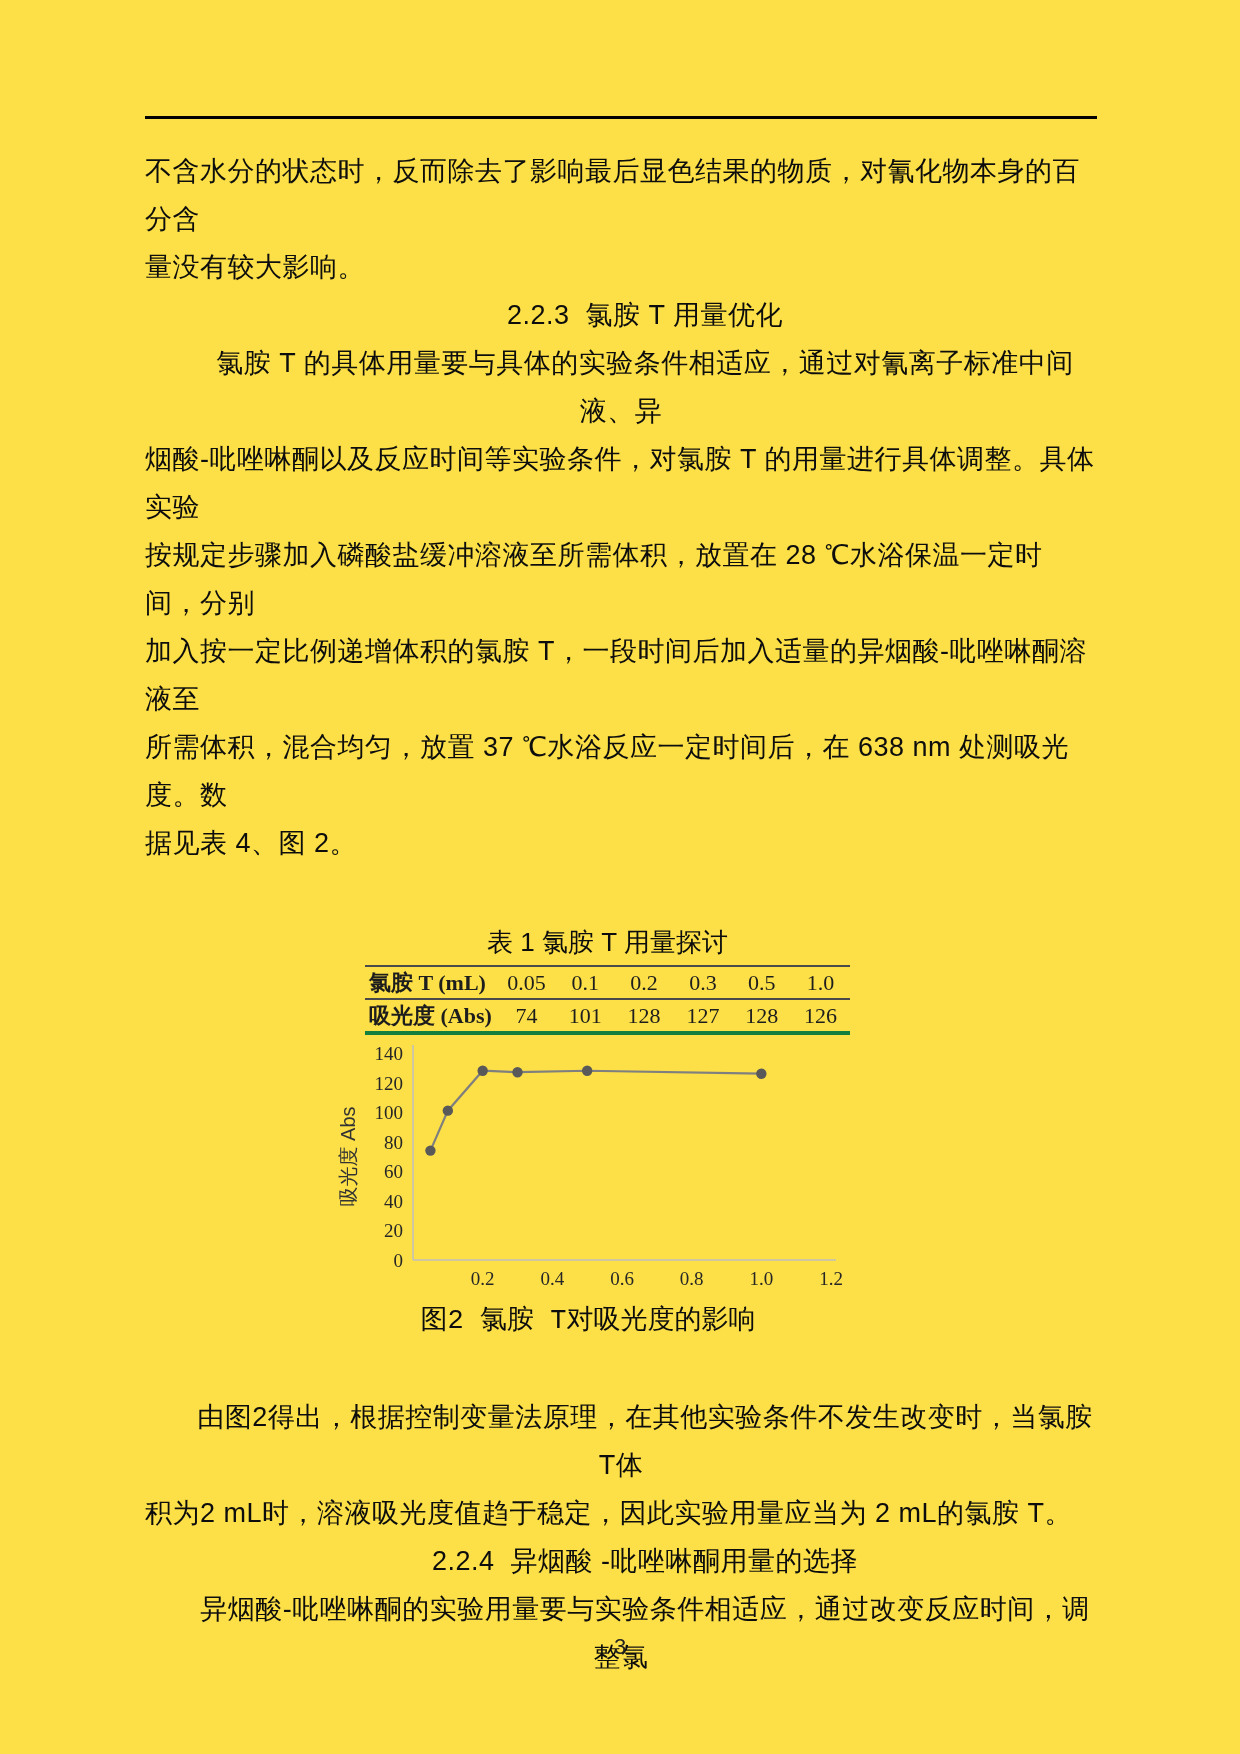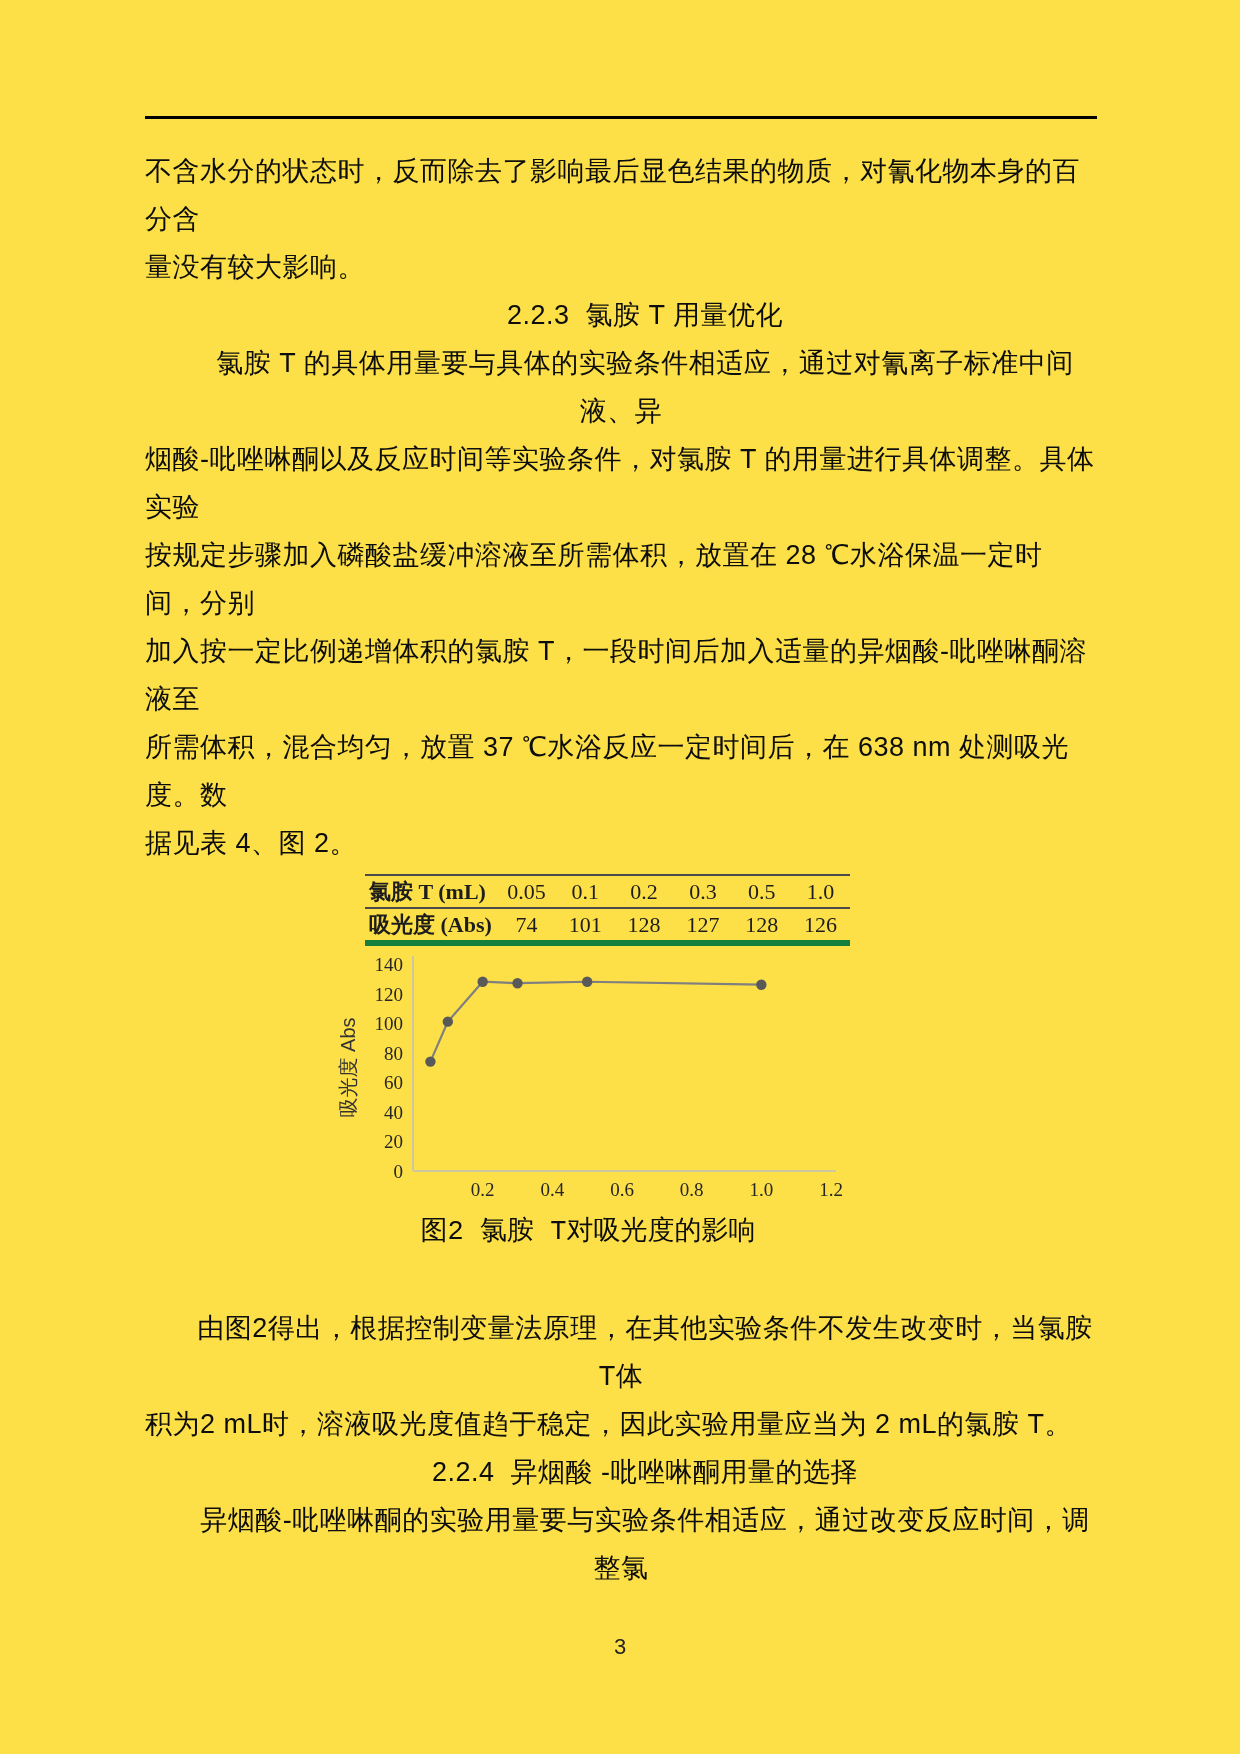--- a/index.html
+++ b/index.html
@@ -26,25 +26,25 @@
   }
   .ind{text-indent:48px;text-align:center;}
   .first-block{margin-top:28px;}
 
   .tbl-title{
     margin-top:52px;margin-left:220px;width:485px;
     text-align:center;font-size:26px;line-height:46px;
     white-space:pre-wrap;
   }
   table.t1{
-    margin-left:220px;margin-top:7px;
+    margin-left:220px;
     width:485px;border-collapse:collapse;
     font-family:"Liberation Serif",serif;
     border-top:2px solid #4a4a4a;
-    border-bottom:6px solid #15803d;
+    border-bottom:4px solid #15803d;
     table-layout:fixed;
   }
   .t1 td{
     padding:0;height:31px;font-size:22px;
     text-align:center;vertical-align:middle;
     color:#1d1d1d;white-space:pre;
   }
   .t1 td.lbl{
     width:128px;text-align:left;font-weight:bold;padding-left:4px;
   }
@@ -79,20 +79,21 @@
     <div class="tl">量没有较大影响。</div>
 
     <div class="tl ind">2.2.3  氯胺 T 用量优化</div>
     <div class="tl ind">氯胺 T 的具体用量要与具体的实验条件相适应，通过对氰离子标准中间液、异</div>
     <div class="tl">烟酸-吡唑啉酮以及反应时间等实验条件，对氯胺 T 的用量进行具体调整。具体实验</div>
     <div class="tl">按规定步骤加入磷酸盐缓冲溶液至所需体积，放置在 28 ℃水浴保温一定时间，分别</div>
     <div class="tl">加入按一定比例递增体积的氯胺 T，一段时间后加入适量的异烟酸-吡唑啉酮溶液至</div>
     <div class="tl">所需体积，混合均匀，放置 37 ℃水浴反应一定时间后，在 638 nm 处测吸光度。数</div>
     <div class="tl">据见表 4、图 2。</div>
 
+    <div class="tbl-title">表 1 氯胺 T 用量探讨</div>
 
     <table class="t1">
       <tbody>
           <tr class="hdr">
         <td class="lbl">氯胺 T (mL)</td>
         <td>0.05</td>
         <td>0.1</td>
         <td>0.2</td>
         <td>0.3</td>
         <td>0.5</td>

